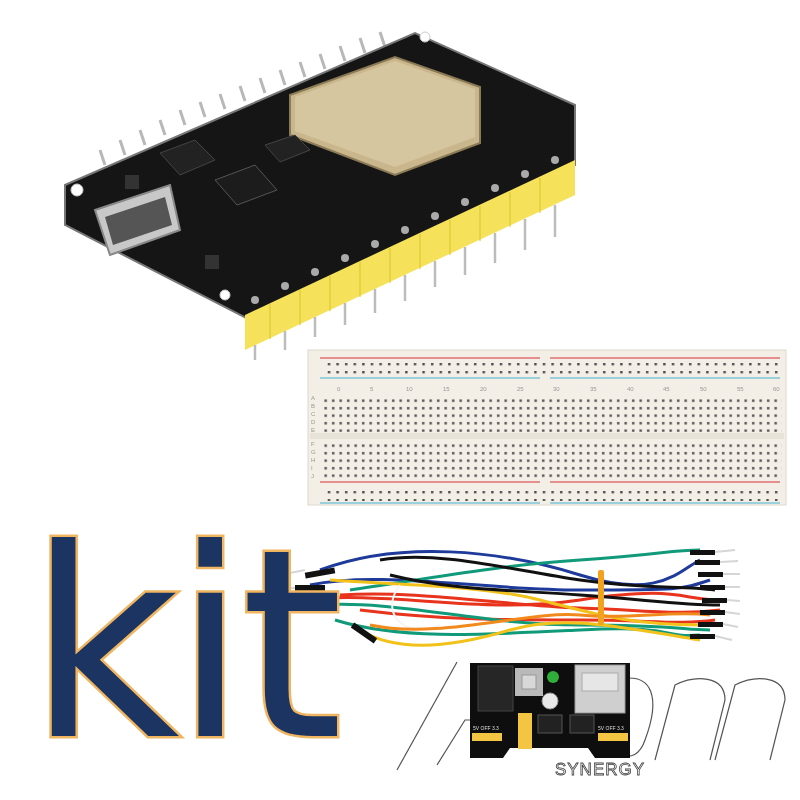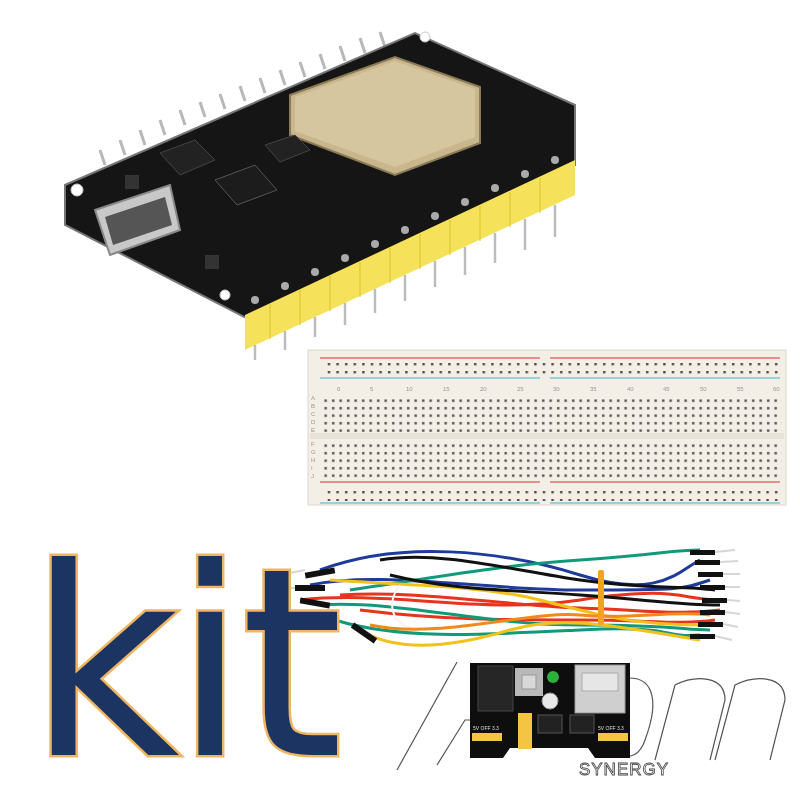--- a/index.html
+++ b/index.html
@@ -18,29 +18,29 @@
 
     
     #wires { left: 280px; top: 530px; width: 460px; height: 125px; }
 
     
     #psu { left: 470px; top: 663px; width: 160px; height: 95px; }
 
     
     #watermark { left: 395px; top: 660px; width: 400px; height: 115px; pointer-events: none; }
     #synergy {
-      left: 564px; top: 760px; width: 120px; text-align: center;
+      left: 540px; top: 760px; width: 120px; text-align: center;
       font-size: 17px; letter-spacing: 1px; color: #ffffff;
       -webkit-text-stroke: 0.8px #444;
       font-family: "Liberation Sans", sans-serif;
     }
 
     
     #kit {
-      left: 28px; top: 545px; height: 240px;
+      left: 28px; top: 526px; height: 240px;
       font-family: "DejaVu Sans", sans-serif;
       font-size: 262px; line-height: 240px; font-weight: normal;
       color: #1c3461;
       -webkit-text-stroke: 5px #f0b560;
       paint-order: stroke fill;
       letter-spacing: -6px;
     }
   </style>
 </head>
 <body>

